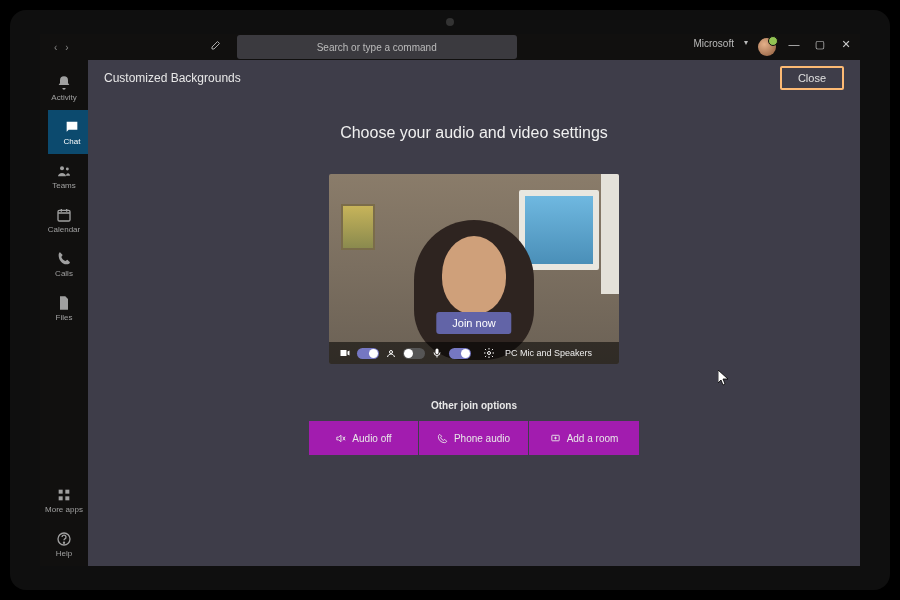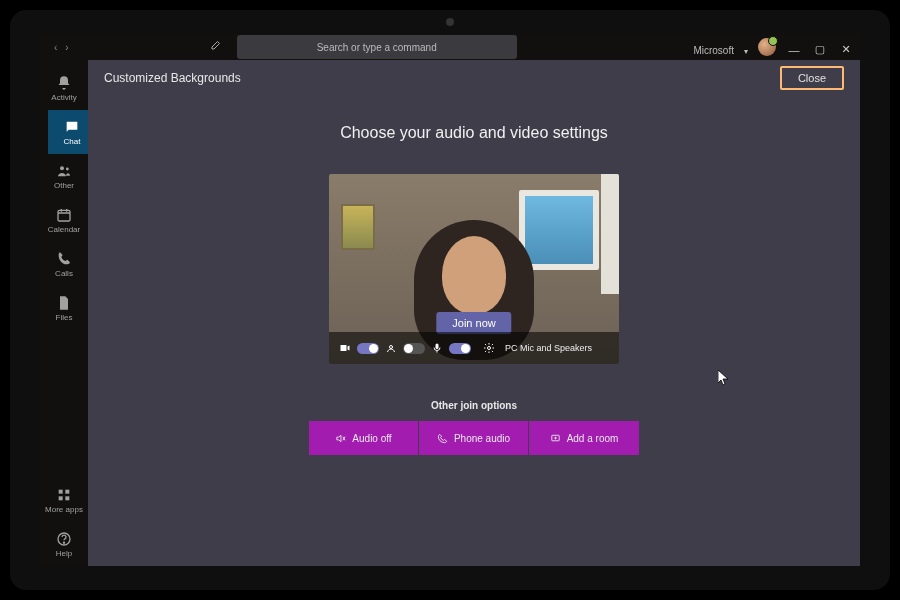--- a/index.html
+++ b/index.html
@@ -44,21 +44,21 @@
   .compose { margin-left: 140px; color:#aaa; font-size:12px;}
   .searchbox {
     flex:0 0 280px;
     height:24px;
     margin-left:16px;
     background:#3b3a3f;
     border-radius:3px;
     display:flex;align-items:center;justify-content:center;
     color:#bbb;
   }
-  .titlebar-right { margin-left:auto; display:flex; align-items:flex-end; gap:10px; }
+  .titlebar-right { margin-left:auto; display:flex; align-items:flex-start; gap:10px; }
   .org-label { color:#bbb; font-size:10px;}
   .avatar {
     width:18px;height:18px;border-radius:50%;
     background: radial-gradient(circle at 35% 35%, #e4b089, #8c5a3b);
     position:relative;
   }
   .avatar::after{
     content:""; position:absolute; right:-2px; top:-2px;
     width:8px;height:8px;border-radius:50%;
     background:#92c353;border:1px solid #11100f;
@@ -151,21 +151,21 @@
     background:#6264a7;
     color:#fff;
     border:none;
     padding:5px 16px;
     font-size:11px;
     border-radius:3px;
     cursor:pointer;
   }
   .controls{
     position:absolute;left:0;right:0;bottom:0;
-    height:32px;
+    height:22px;
     background:rgba(0,0,0,0.55);
     display:flex;align-items:center;
     gap:6px;
     padding:0 10px;
     font-size:9px;color:#eee;
   }
   .ctrl-icon{ width:12px;height:12px; display:inline-flex;align-items:center;justify-content:center; color:#fff;}
   .toggle{
     width:22px;height:11px;border-radius:6px;background:#555;position:relative;cursor:pointer;
   }
@@ -246,21 +246,21 @@
             <path d="M4 4h16v12H7l-3 3V4z"></path>
           </svg>
         <span>Chat</span>
       </div>
       <div class="rail-item">
         <svg viewBox="0 0 24 24" fill="currentColor">
             <circle cx="9" cy="8" r="3"></circle>
             <circle cx="17" cy="9" r="2.2"></circle>
             <path d="M3 20c0-3 3-5 6-5s6 2 6 5H3zm12-1c0-2 1.5-3.5 3-3.5s3 1.5 3 3.5h-5"></path>
           </svg>
-        <span>Other</span>
+        <span>Teams</span>
       </div>
       <div class="rail-item">
         <svg viewBox="0 0 24 24" fill="none" stroke="currentColor" stroke-width="2">
             <rect x="3" y="5" width="18" height="16" rx="2"></rect>
             <path d="M3 9h18M8 3v4M16 3v4"></path>
           </svg>
         <span>Calendar</span>
       </div>
       <div class="rail-item">
         <svg viewBox="0 0 24 24" fill="currentColor">

